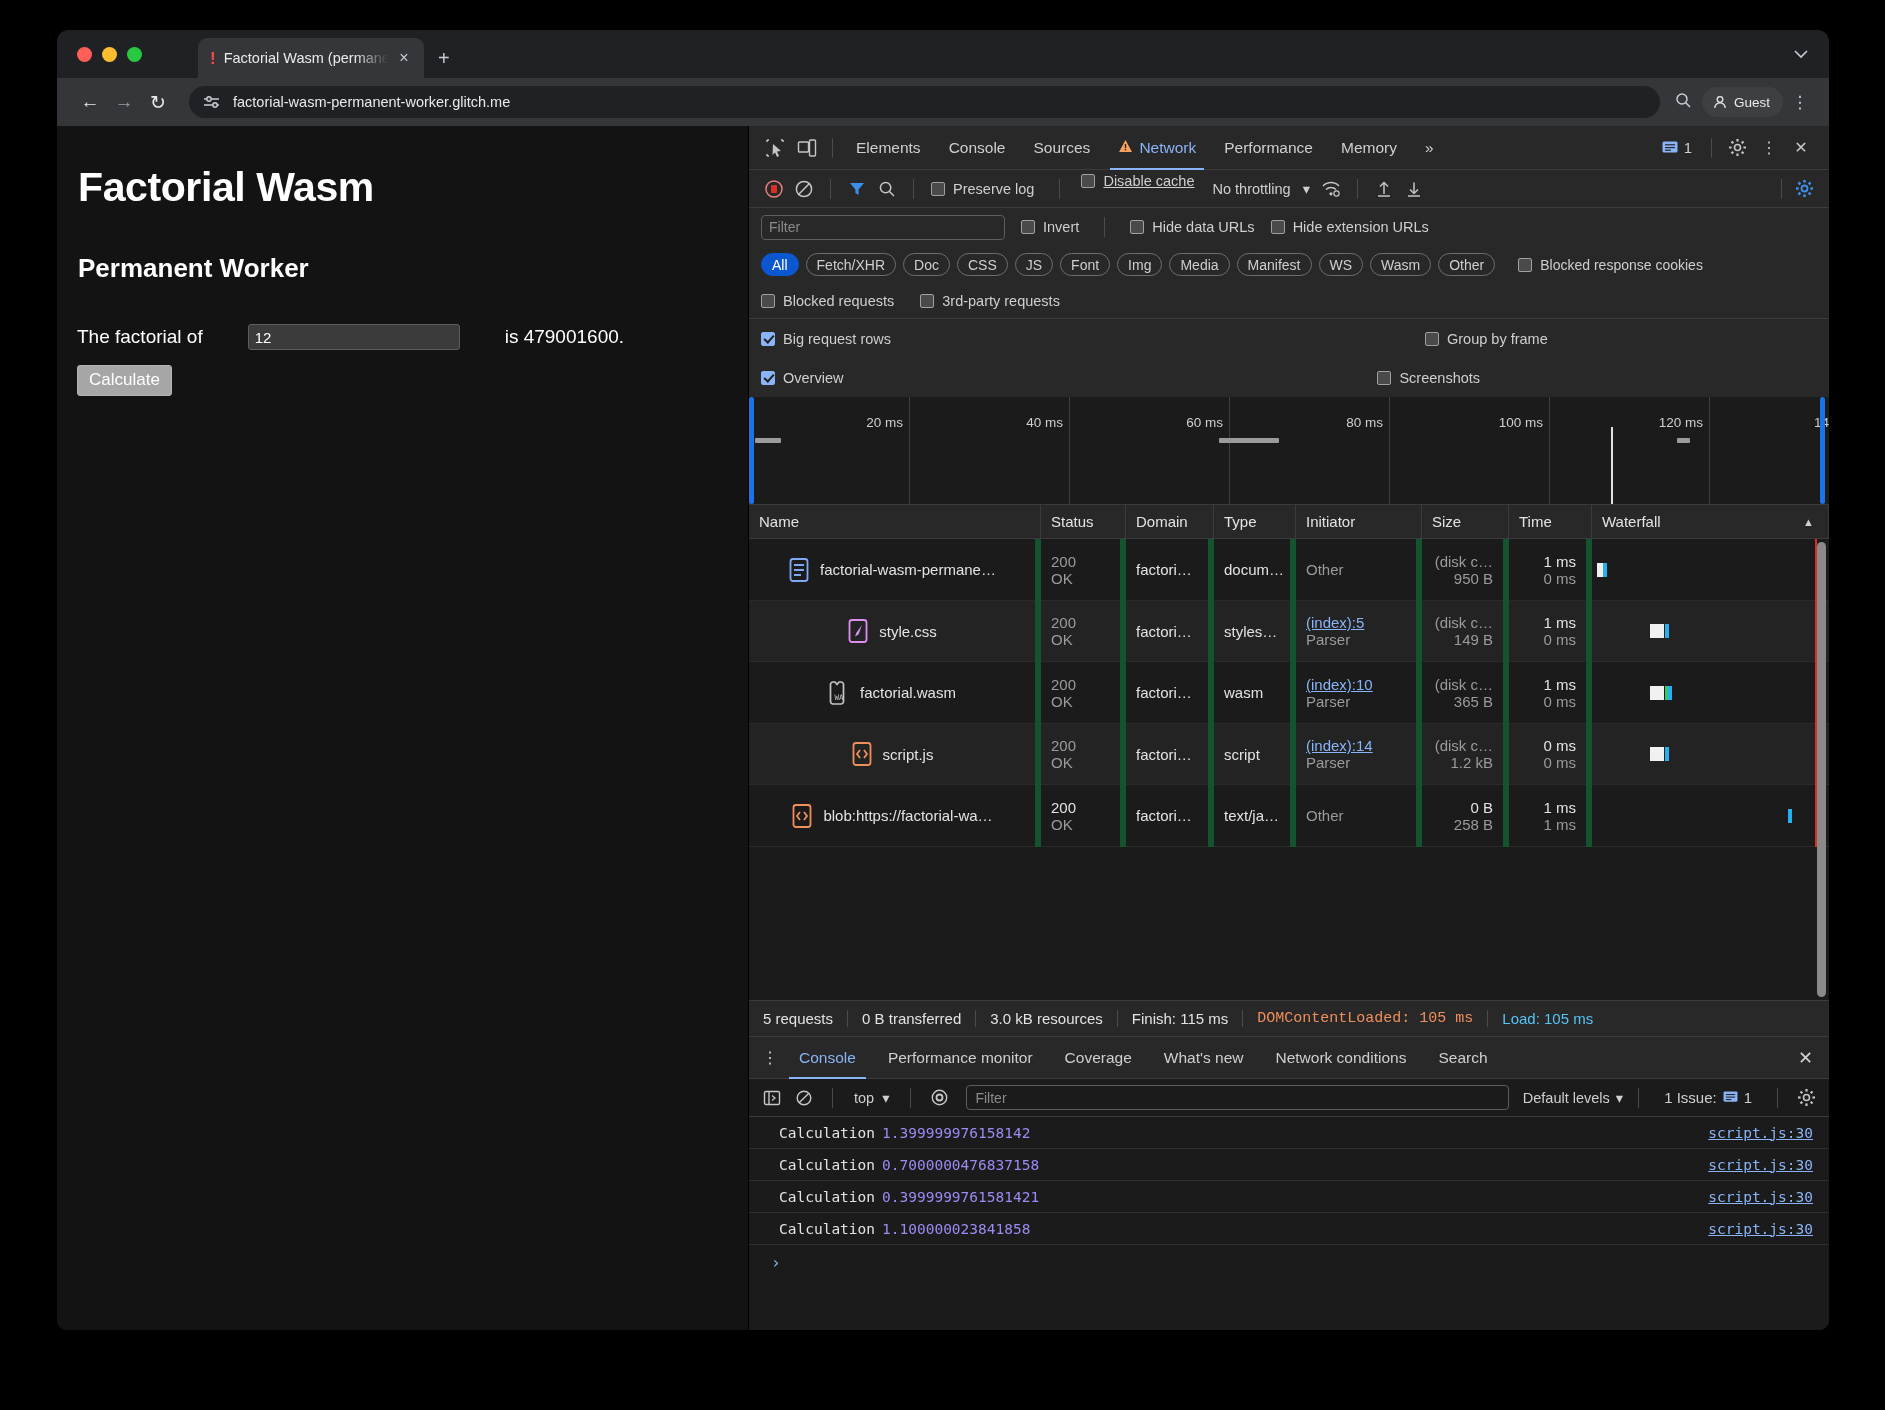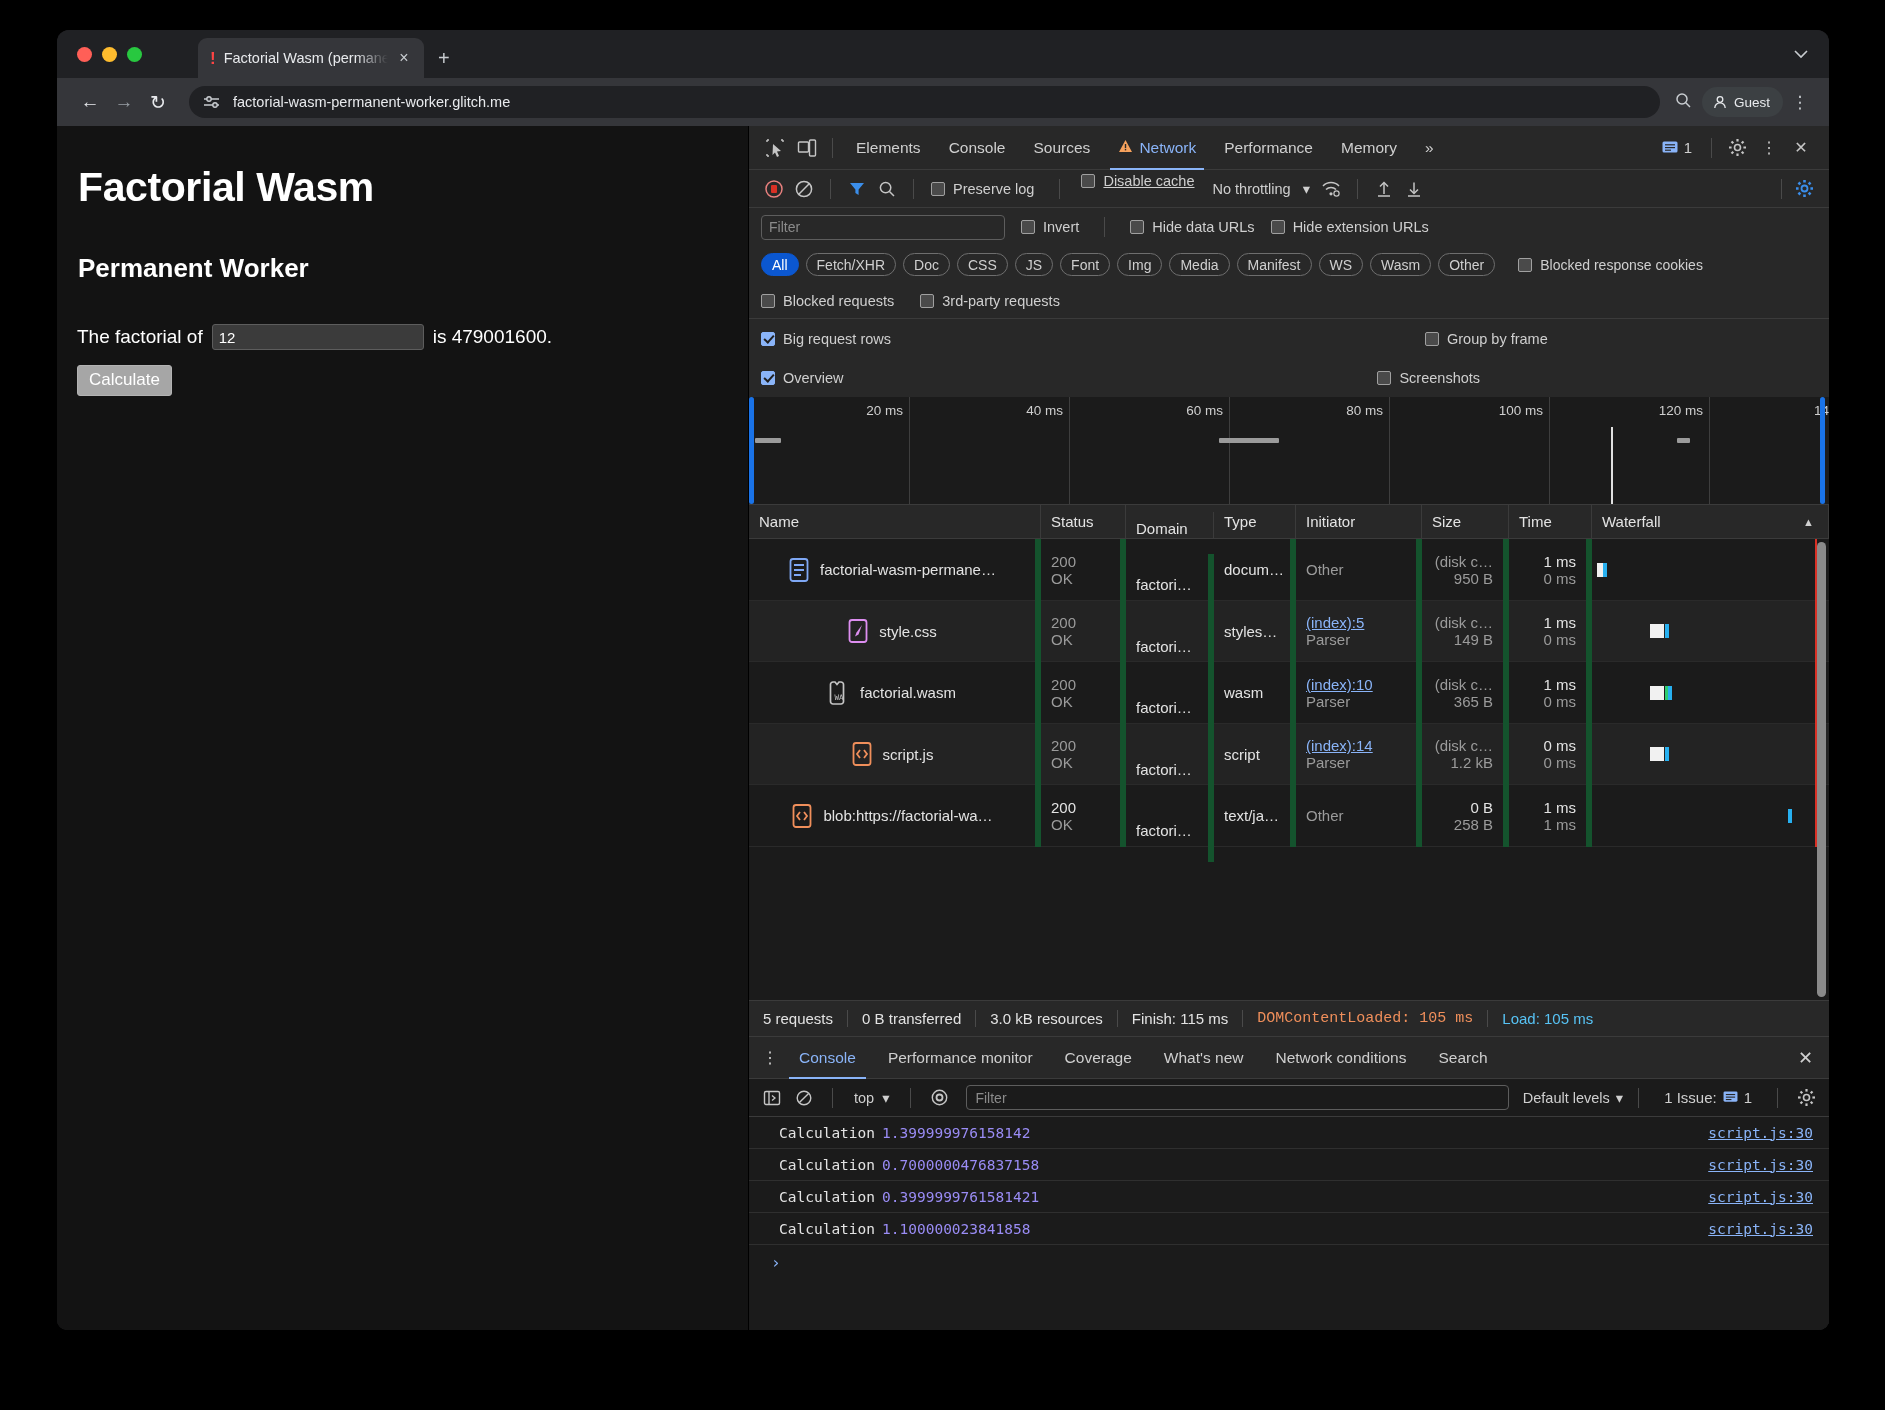--- a/index.html
+++ b/index.html
@@ -132,20 +132,21 @@
   }
   .page h2 {
     color: #fff; font-size: 26px; font-weight: bold;
     margin: 42px 0 0 1px;
   }
   .calcrow {
     margin-top: 40px;
     display: flex; align-items: center;
     color: #fff; font-size: 19px;
     white-space: nowrap;
+    gap: 36px;
   }
   .numinput {
     width: 212px; height: 26px;
     background: #3b3b3b;
     border: 1px solid #5d5d5d;
     border-radius: 3px;
     color: #fff;
     font-family: "Liberation Sans", sans-serif;
     font-size: 15px;
     padding: 0 6px;
@@ -308,21 +309,21 @@
   }
   .ov-band {
     position: absolute; left: 3px; top: 0; right: 0; bottom: 0;
     background: #1b1b1b;
   }
   .ov-grid {
     position: absolute; top: 0; bottom: 0; width: 1px;
     background: #3e3e3e;
   }
   .ov-lbl {
-    position: absolute; top: 6px;
+    position: absolute; top: 18px;
     color: #cfcfcf; font-size: 13.5px;
     transform: translateX(-100%);
     padding-right: 6px;
   }
   .ov-handle {
     position: absolute; top: 0; bottom: 0; width: 5px;
     background: #1a73e8; border-radius: 3px;
   }
   .ov-bar {
     position: absolute;
@@ -341,21 +342,21 @@
   }
   .rt-head > div {
     padding-left: 10px;
     border-right: 1px solid #3b3b3b;
     height: 34px; line-height: 34px;
     overflow: hidden; white-space: nowrap;
     flex: none;
   }
   .c-name { width: 292px; }
   .c-status { width: 85px; }
-  .c-domain { width: 88px; margin-top: 15px; }
+  .c-domain { width: 88px; }
   .c-type { width: 82px; }
   .c-init { width: 126px; }
   .c-size { width: 87px; }
   .c-time { width: 83px; }
   .c-wf { flex: 1 !important; min-width: 0; position: relative; }
   .sortarrow {
     position: absolute; right: 14px; top: 0; height: 34px;
     line-height: 34px; font-size: 11px; color: #cfcfcf;
   }
   .rt-body { flex: 1; overflow: hidden; position: relative; }

